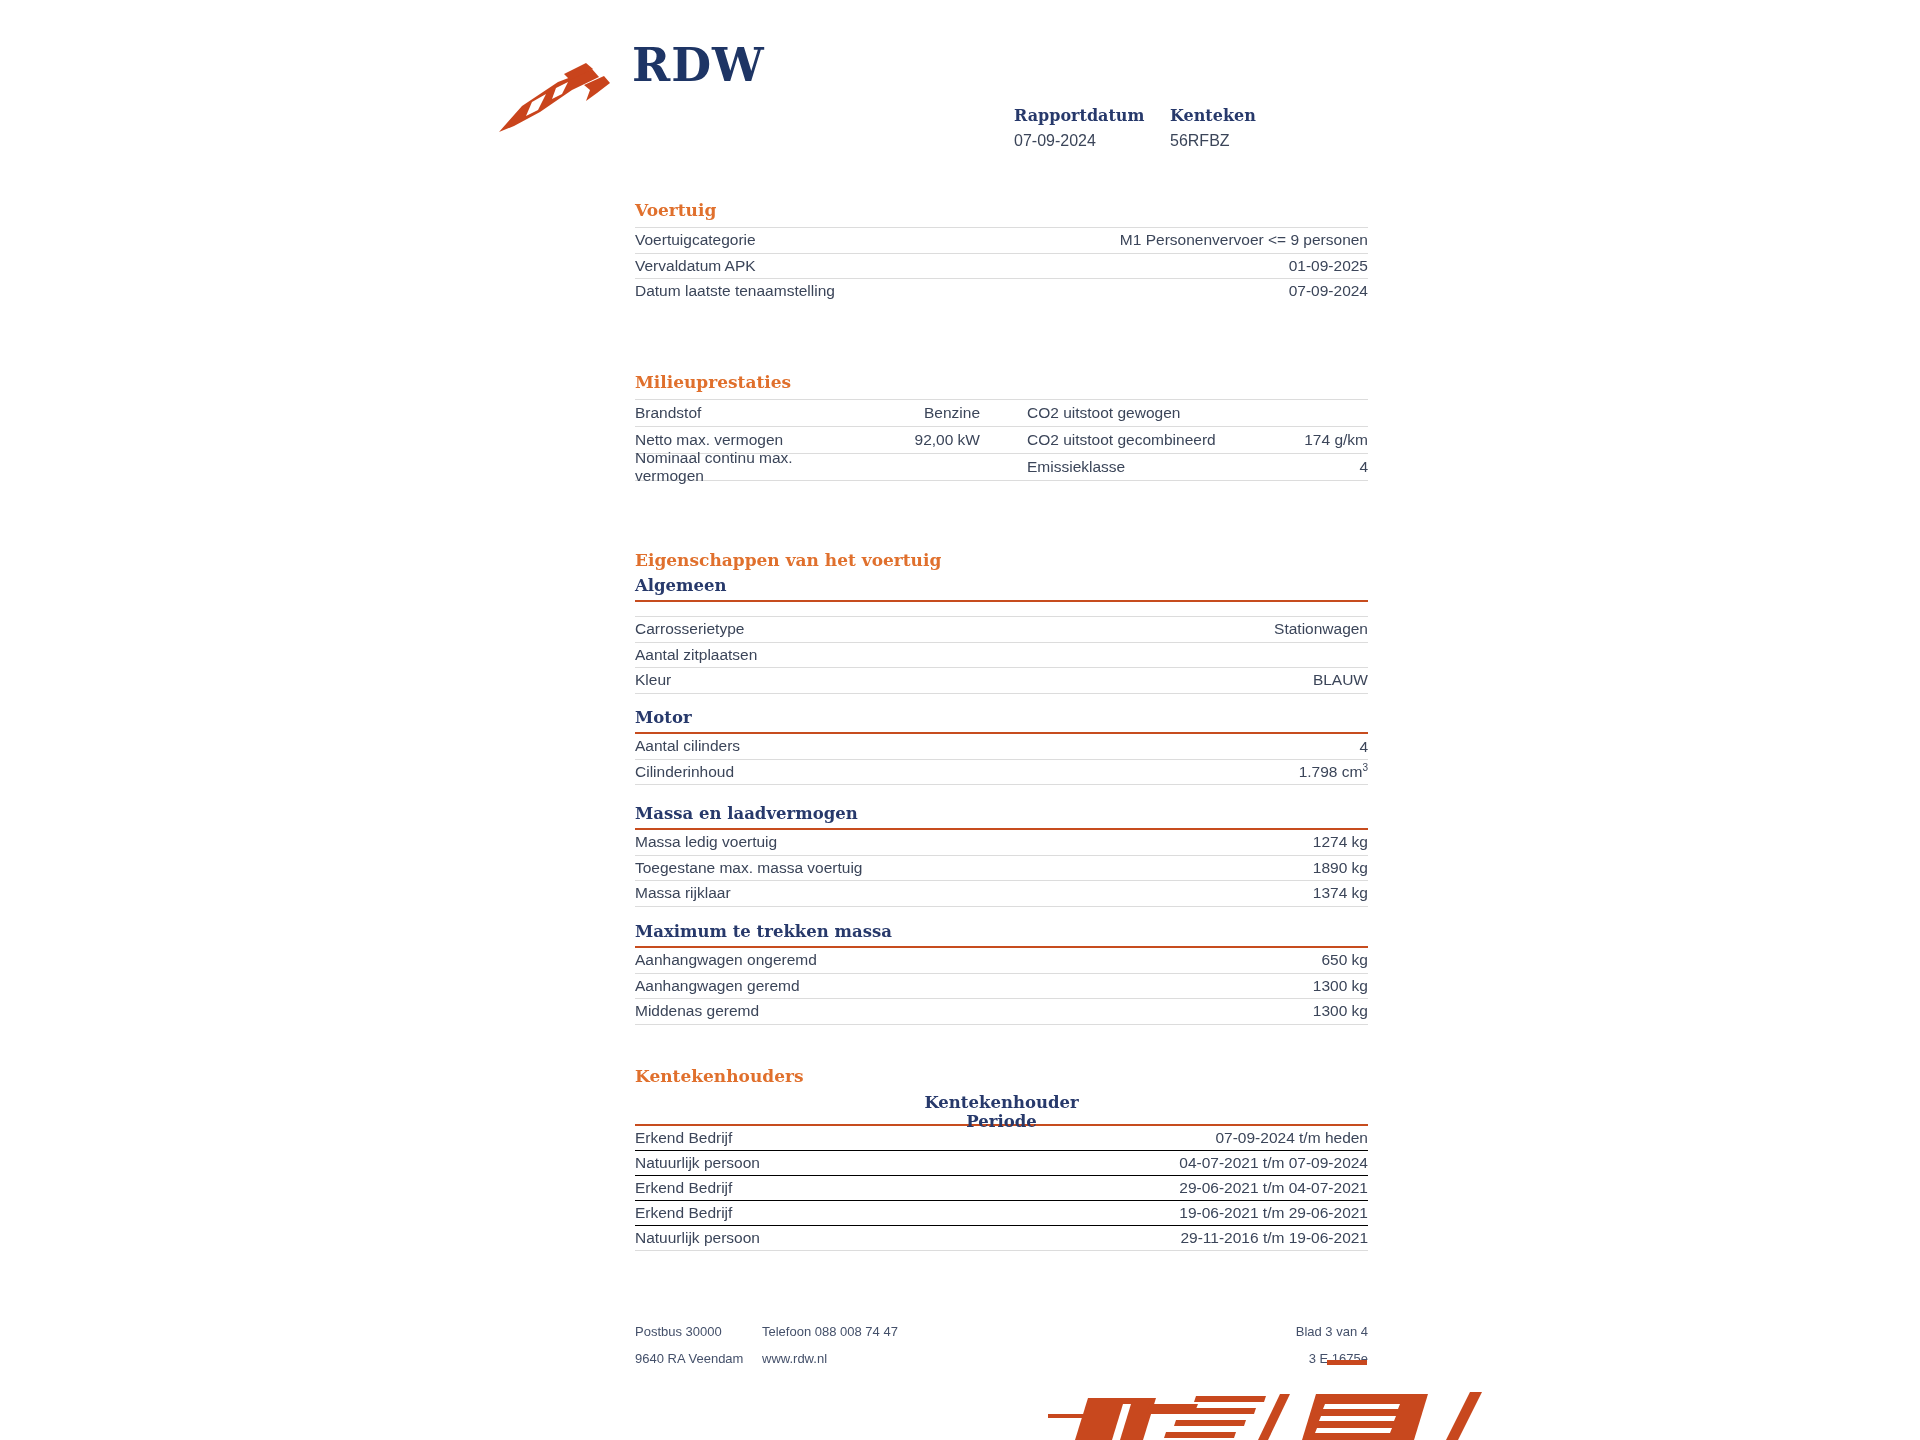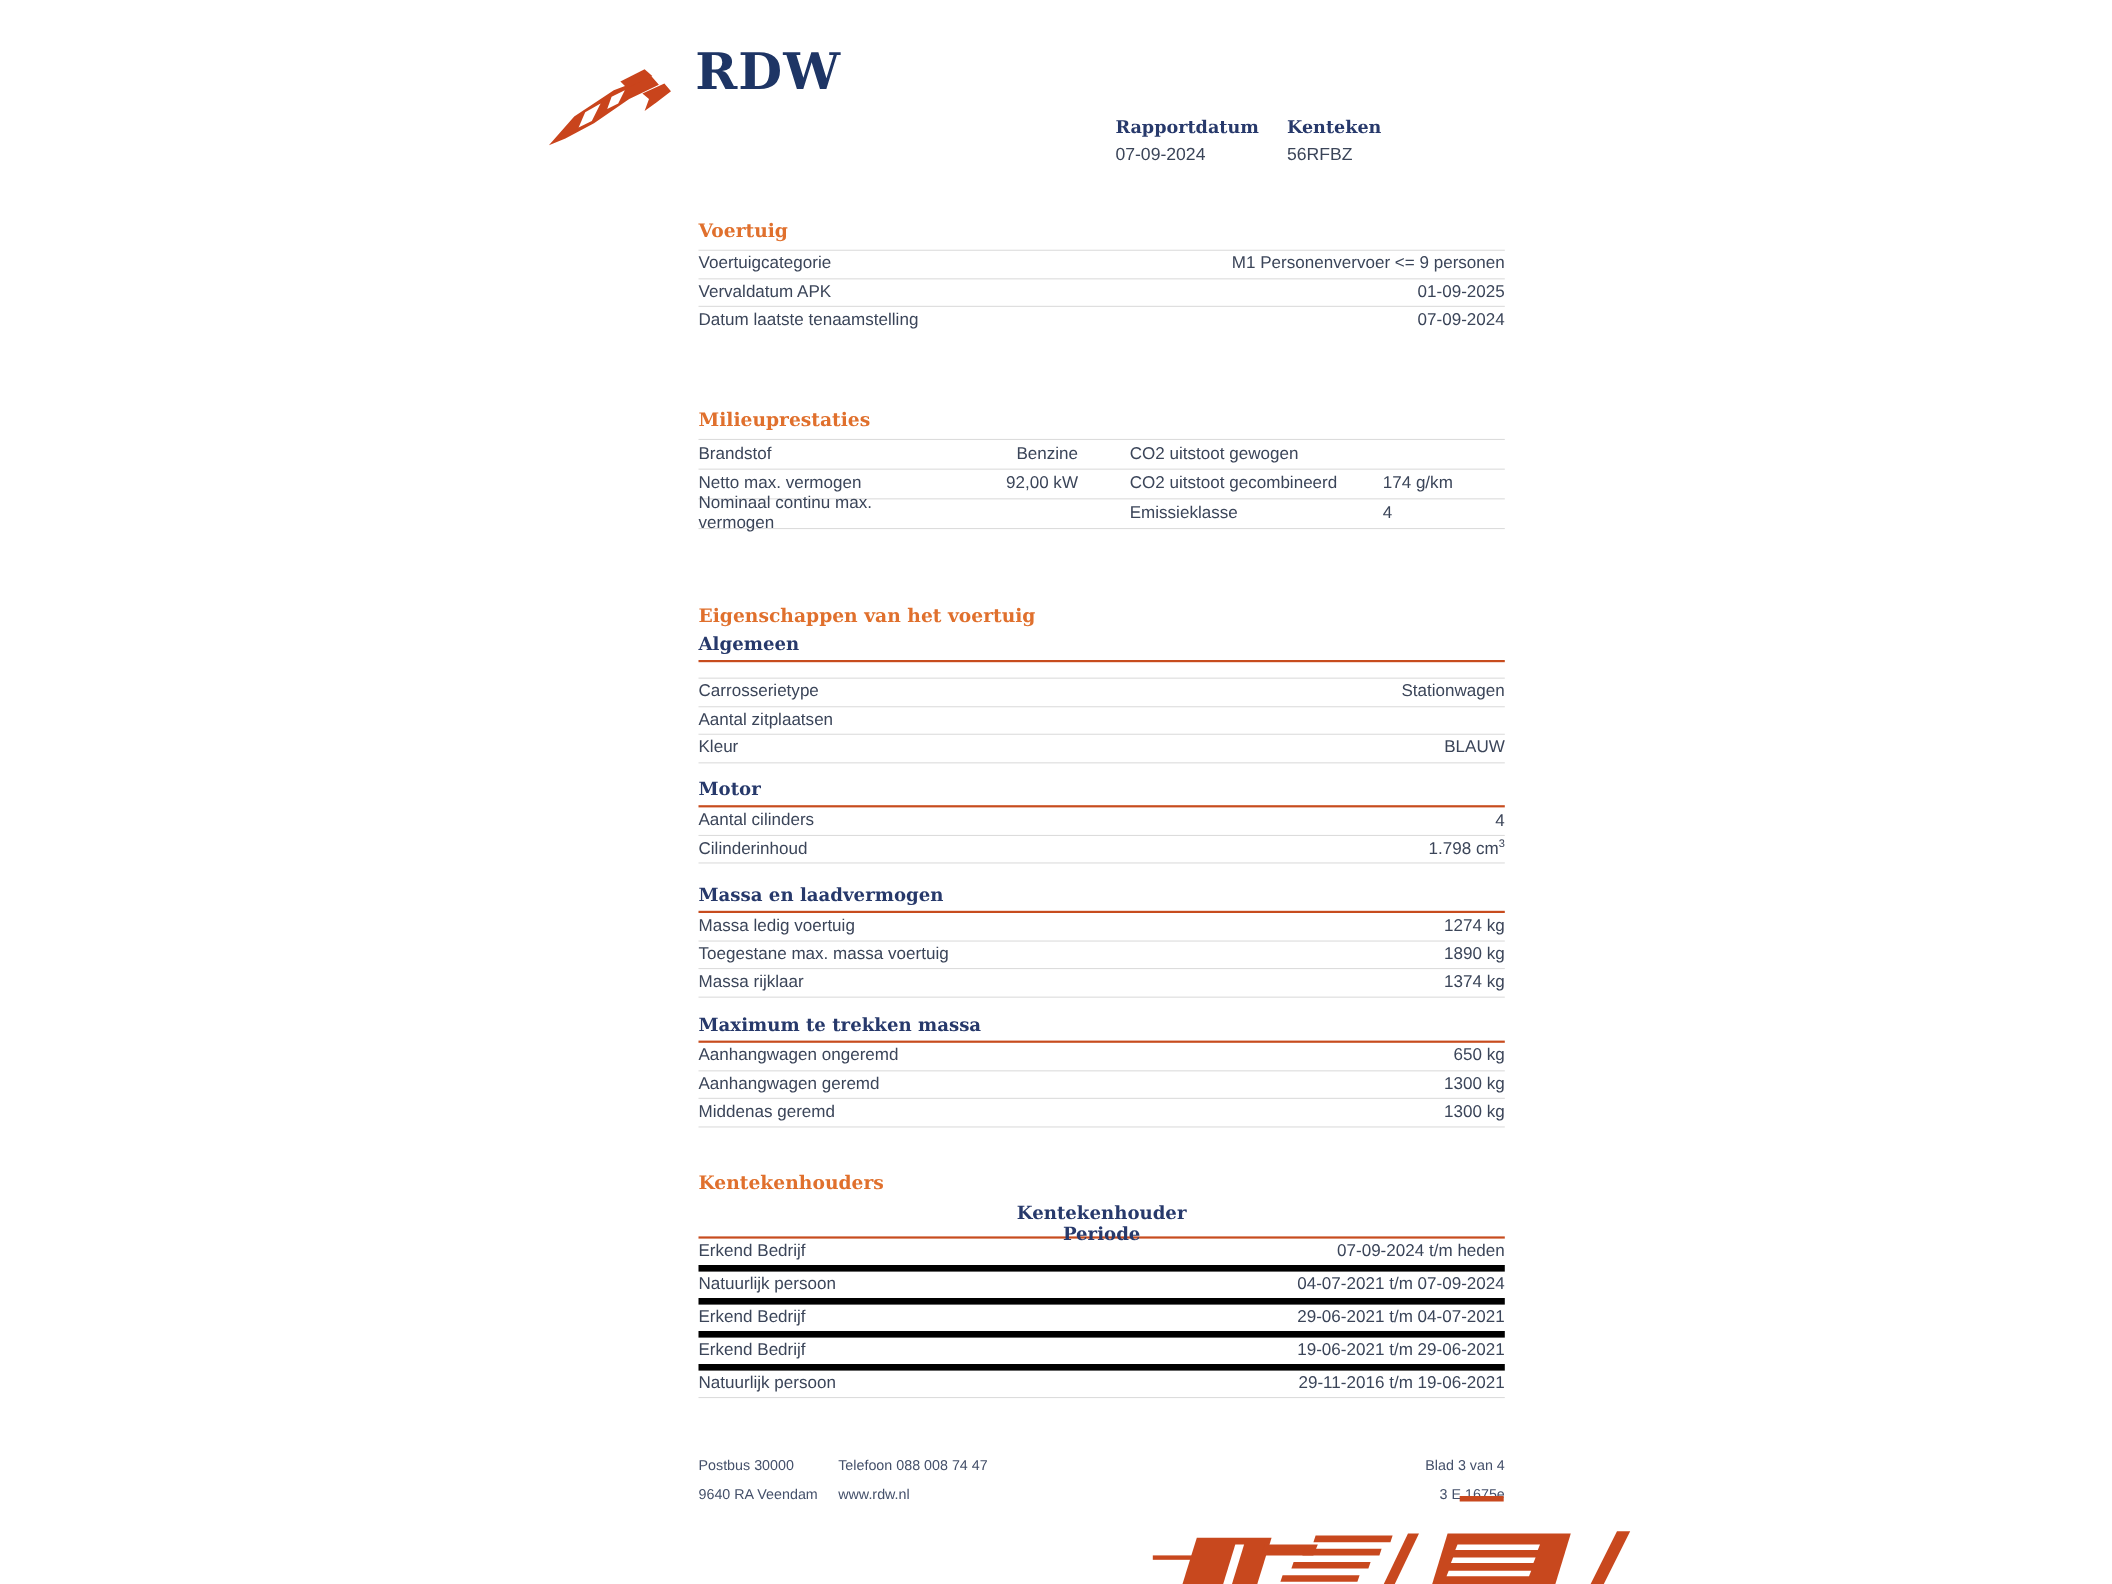--- a/index.html
+++ b/index.html
@@ -33,27 +33,27 @@
   sup{font-size:10px;}
 
   
   .mrow{display:flex;align-items:center;height:26px;border-top:1px solid #dcdcdc;
         font-size:15.5px;color:#3b4559;}
   .mrow.bot{border-bottom:1px solid #dcdcdc;}
   .ml-label{width:225px;}
   .ml-value{width:120px;text-align:right;}
   .m-gap{width:47px;}
   .mr-label{width:230px;}
-  .mr-value{flex:1;text-align:left;}
+  .mr-value{flex:1;text-align:right;}
 
   
   .k-head{display:flex;justify-content:space-between;align-items:center;height:26px;
           font-size:16.5px;color:#27396b;flex-direction:column;}
   .krow{display:flex;justify-content:space-between;align-items:center;height:24px;
-        border-top:6px solid #000000;font-size:15.5px;color:#3b4559;}
+        border-top:1px solid #000000;font-size:15.5px;color:#3b4559;}
   .krow.no-top{border-top:none;}
   .krow.bot{border-bottom:1px solid #dcdcdc;}
 
   
   .footer{position:absolute;left:635px;width:733px;top:1318px;font-size:13px;color:#44506a;}
   .f-line{display:flex;height:27px;align-items:center;}
   .f-col1{width:127px;}
   .f-col2{flex:1;}
   .f-right{text-align:right;}
 

